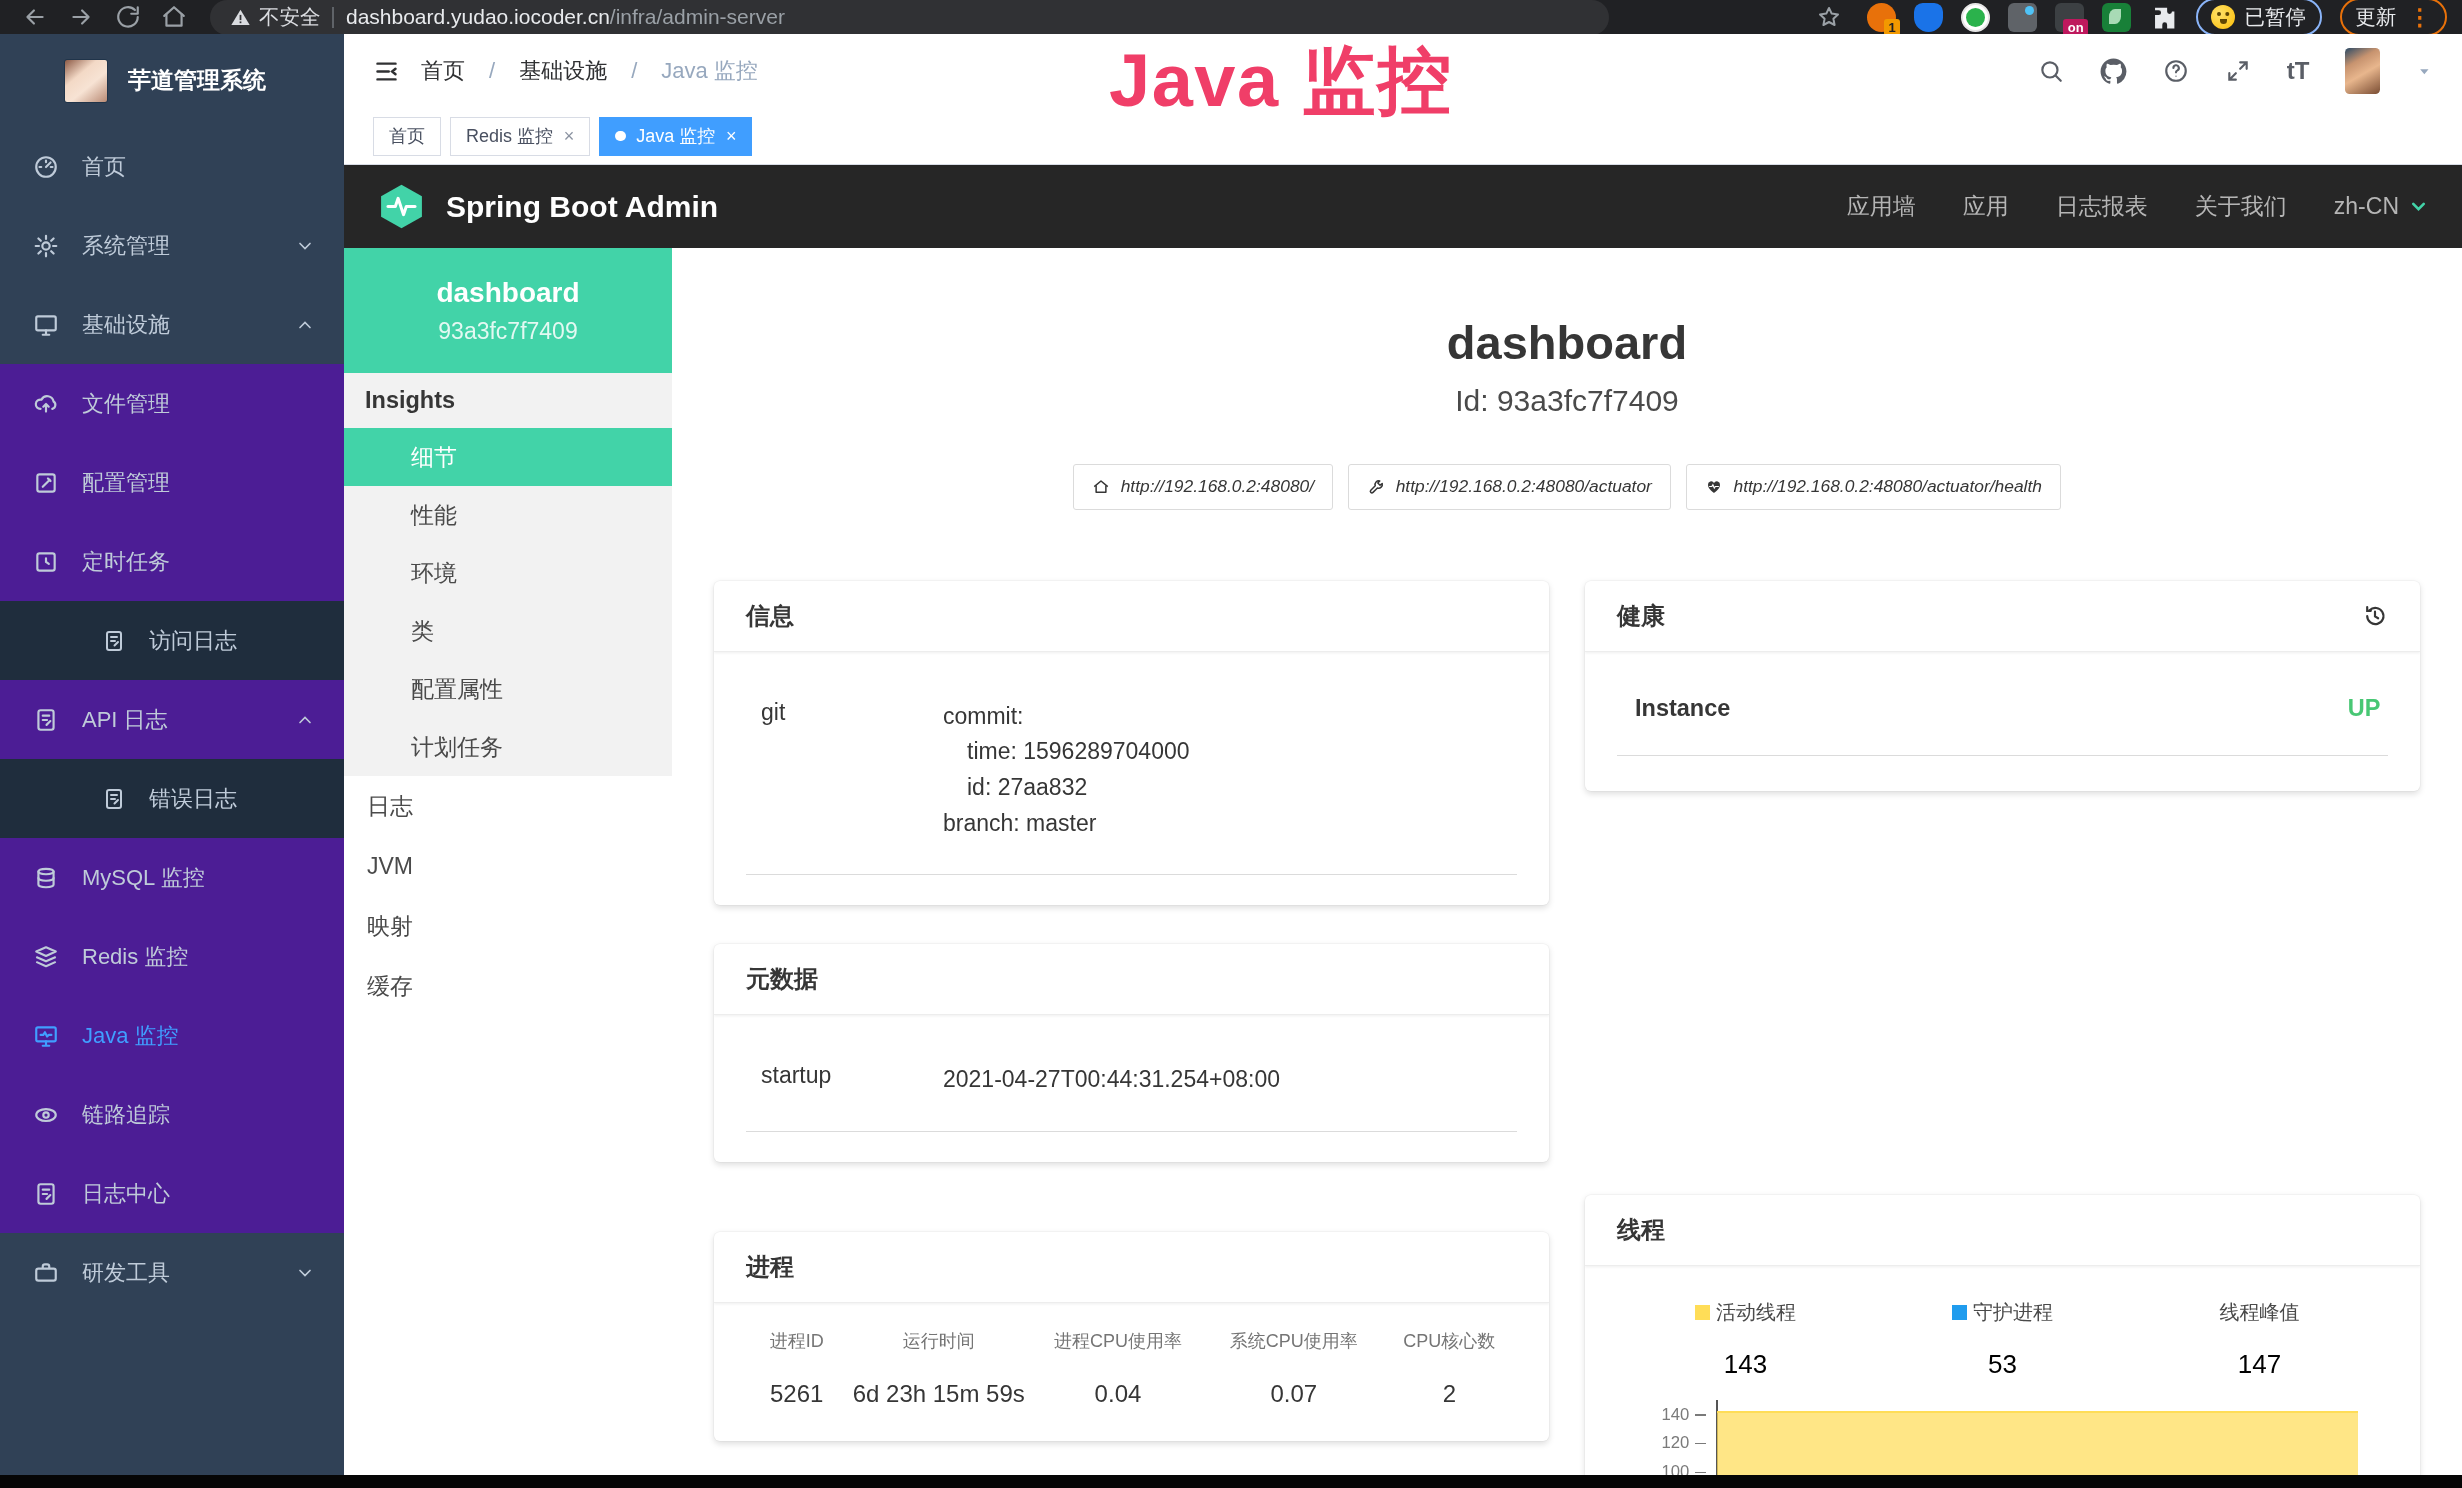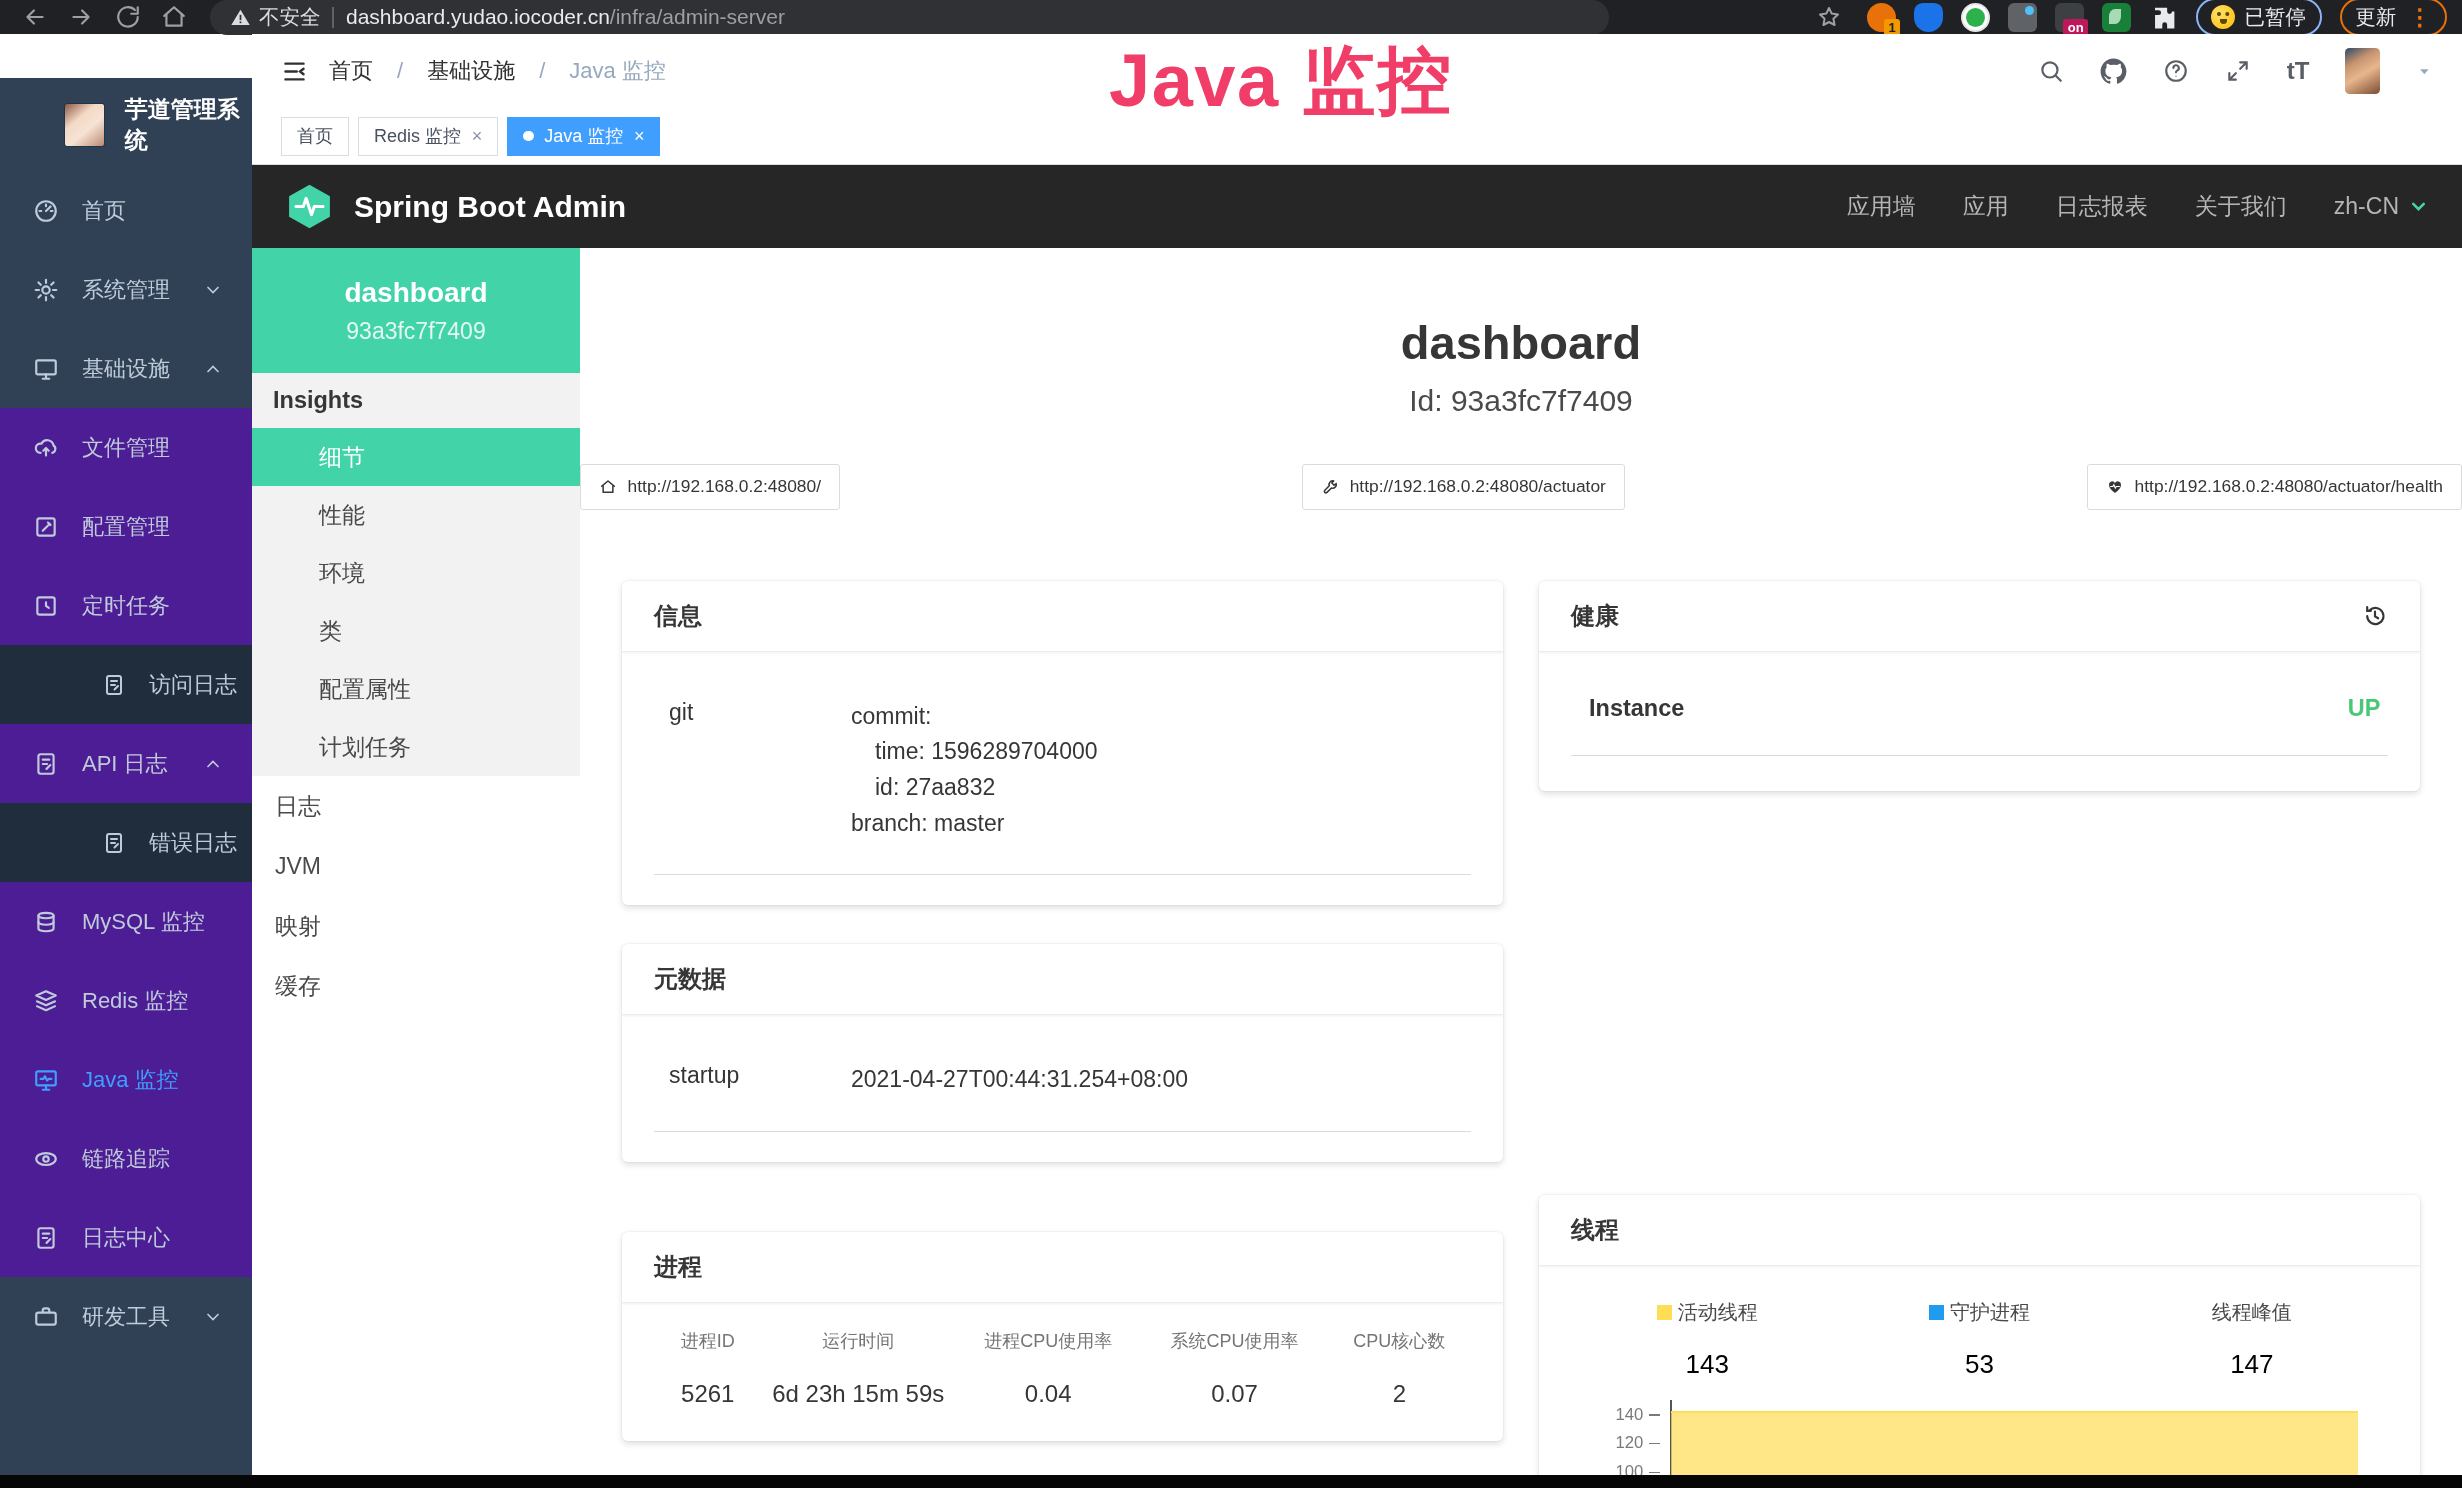--- a/index.html
+++ b/index.html
@@ -22,21 +22,21 @@
   .pill.update { border-color: #e8710a; gap: 12px; }
   .face { width: 24px; height: 24px; border-radius: 50%; background: radial-gradient(circle at 35% 35%, #ffe169, #fbbc04); position: relative; }
   .face::before { content: ""; position: absolute; left: 6px; top: 6.8px; width: 3.8px; height: 3.8px; border-radius: 50%; background: #5f4603; box-shadow: 8.3px 0 0 #5f4603; }
   .face::after { content: ""; position: absolute; left: 8.3px; top: 14.4px; width: 7.6px; height: 4.6px; border-radius: 0 0 6px 6px; background: #5f4603; }
   .vdots { color: #e8710a; font-weight: 700; font-size: 23px; letter-spacing: 0; }
 
   
   .app { display: flex; height: 1442px; }
 
   
-  .yd-side { width: 252px; background: #304156; flex: 0 0 auto; color: #bfcbd9; margin-top: 44px; }
+  .yd-side { width: 344px; background: #304156; flex: 0 0 auto; color: #bfcbd9; }
   .yd-logo { height: 93px; display: flex; align-items: center; gap: 20px; padding-left: 64px; }
   .logo-img { width: 44px; height: 44px; border-radius: 3px; background: linear-gradient(140deg,#8c5a46 0%,#f3d9c6 35%,#f7e3d4 60%,#b98a74 100%); border: 1.5px solid #20344a; }
   .logo-title { color: #fff; font-size: 23px; font-weight: 700; }
   .yd-item { height: 79px; display: flex; align-items: center; gap: 23px; padding-left: 33px; font-size: 22px; color: #bfcbd9; }
   .yd-item svg { flex: 0 0 auto; }
   .yd-item.child { background: #4c1d95; }
   .yd-item.gchild { padding-left: 102px; background: #1f2d3d; }
   .yd-item.active { color: #409eff; }
   .chev { margin-left: auto; margin-right: 29px; color: #bfcbd9; }
 
@@ -75,21 +75,21 @@
   .sba-app-id { color: rgba(255,255,255,.85); font-size: 23px; }
   .sba-group { background: #f2f2f2; }
   .sba-group-label { height: 55px; display: flex; align-items: center; padding-left: 21px; font-size: 23.5px; font-weight: 700; color: #363636; }
   .sba-sub { height: 58px; display: flex; align-items: center; padding-left: 67px; font-size: 23px; color: #4a4a4a; }
   .sba-sub.selected { background: #42d3a8; color: #fff; }
   .sba-root { height: 60px; display: flex; align-items: center; padding-left: 23px; font-size: 23px; color: #4a4a4a; background: #fff; }
 
   .sba-content { flex: 1; background: #fff; padding-top: 67px; overflow: hidden; }
   .sba-title { text-align: center; font-size: 47px; font-weight: 700; color: #363636; }
   .sba-subtitle { text-align: center; font-size: 30px; color: #4a4a4a; margin-top: 13.7px; }
-  .links { display: flex; justify-content: space-between; gap: 0; margin-top: 46px; }
+  .links { display: flex; justify-content: center; gap: 15px; margin-top: 46px; font-style: italic; }
   .link-chip { display: flex; align-items: center; gap: 10.6px; height: 46px; padding: 0 18px; border: 0.8px solid #dbdbdb; border-radius: 3px; background: #fff; font-size: 17.4px; color: #363636; }
 
   .cards { display: grid; grid-template-columns: 1fr 1fr; column-gap: 36px; padding: 0 42px; margin-top: 71px; }
   .col { display: flex; flex-direction: column; }
   .card { background: #fff; border-radius: 6px; box-shadow: 0 2.3px 6.8px rgba(10,10,10,.13), 0 0 0 0.8px rgba(10,10,10,.03); overflow: hidden; }
   .card-header { height: 71px; display: flex; align-items: center; padding: 0 32px; border-bottom: 1.5px solid #ededed; box-shadow: 0 1.5px 2.3px rgba(10,10,10,.05); }
   .card-title { font-size: 24px; font-weight: 700; color: #363636; }
   .card-hicon { margin-left: auto; color: #363636; }
   .card-body { padding: 35px 32px 30px; }
   .kv { display: flex; border-bottom: 1.5px solid #dbdbdb; padding: 12px 0 33px 15px; }

